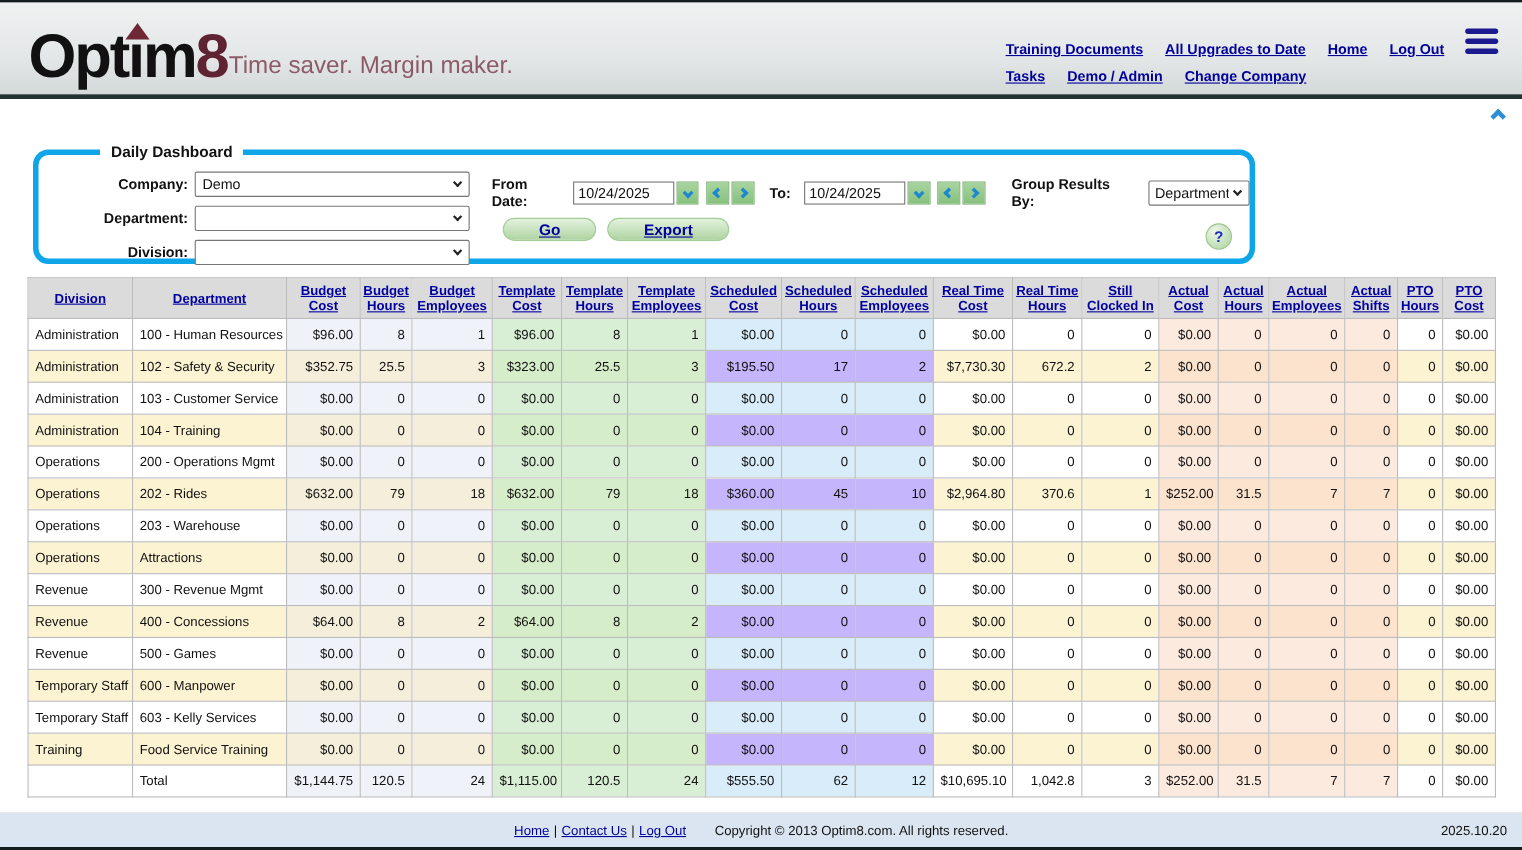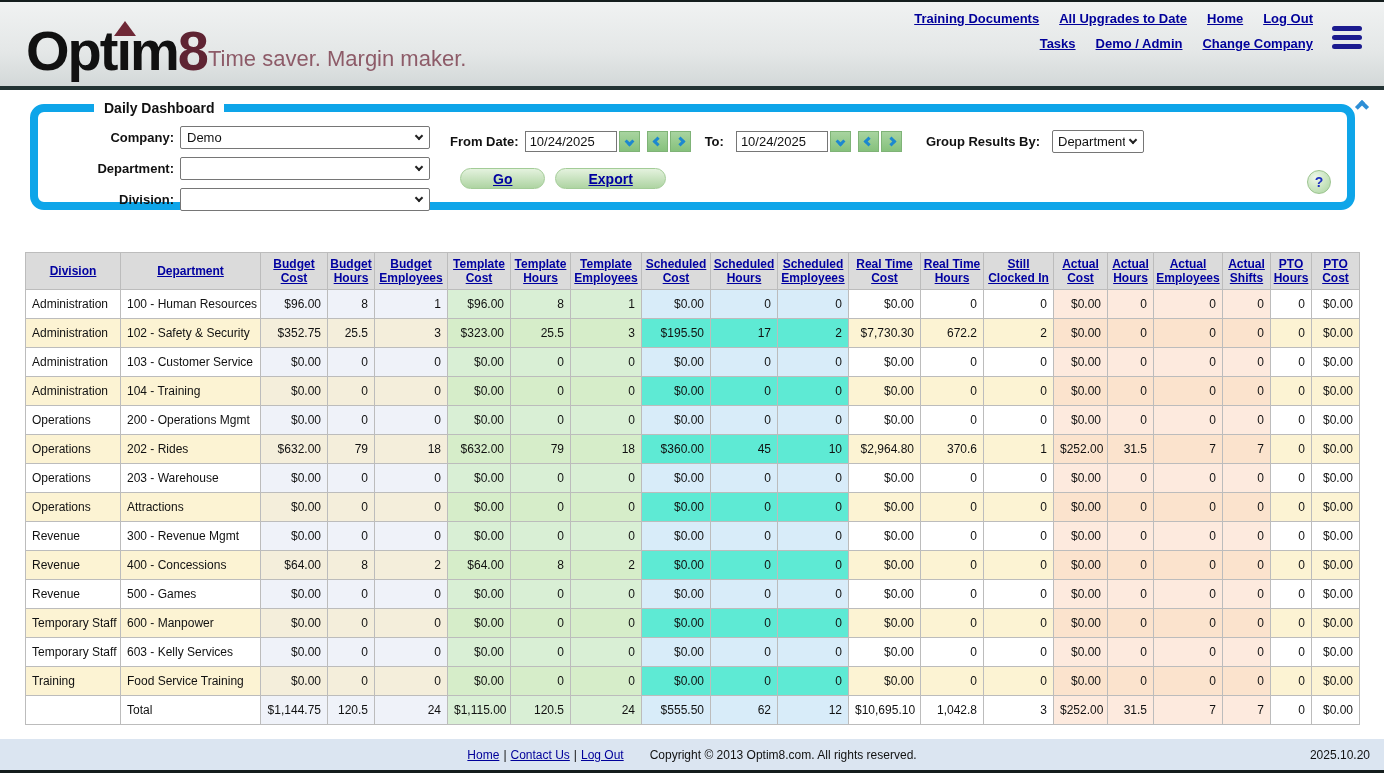--- a/index.html
+++ b/index.html
@@ -13,40 +13,40 @@
     border-top:2px solid #141d1d;
     border-bottom:4px solid #233334;
   }
   .logo { position:absolute; left:26px; top:16px; white-space:nowrap; }
   .logo .optim { font-size:56px; font-weight:bold; color:#111111; letter-spacing:-2px; position:relative; }
   .logo .eight { font-size:56px; font-weight:bold; color:#5f2433; letter-spacing:-2px; }
   .logo .tri { position:absolute; left:88px; top:3px; width:0; height:0;
     border-left:11px solid transparent; border-right:11px solid transparent; border-bottom:15px solid #6f2836; }
   .tagline { position:absolute; left:208px; top:44px; font-size:22px; color:#8d5b68; }
 
-  .nav { position:absolute; top:7px; right:71px; text-align:right; }
+  .nav { position:absolute; top:34px; right:71px; }
   .nav-row { margin-bottom:7px; }
   .nav-link { color:#00009a; font-weight:bold; font-size:13px; text-decoration:underline; margin-left:20px; cursor:pointer; white-space:nowrap; }
   .burger { position:absolute; right:22px; top:24px; width:30px; cursor:pointer; }
   .burger div { height:5px; background:#1b1b8f; border-radius:3px; margin-bottom:4px; }
 
   
   .content { background:#ffffff; flex:1 1 auto; position:relative; }
 
   .collapse { position:absolute; top:8px; right:9px; width:18px; height:12px; cursor:pointer; }
   .chev { display:inline-block; width:8px; height:8px; border-left:3px solid #2e8fd6; border-bottom:3px solid #2e8fd6; }
   .chev.up    { transform:rotate(135deg); width:10px; height:10px; border-width:4px; }
   .chev.down  { transform:rotate(-45deg); }
   .chev.left  { transform:rotate(45deg); }
   .chev.right { transform:rotate(225deg); }
   .chev.small { width:7px; height:7px; border-width:3px; }
 
   fieldset.dash {
-    position:absolute; left:30px; top:10px; width:1325px; height:110px;
-    border:8px solid #0ea5e9; border-radius:14px;
+    position:absolute; left:30px; top:40px; width:1111px; height:110px;
+    border:5px solid #0ea5e9; border-radius:14px;
   }
   fieldset.dash legend { margin-left:56px; padding:0 10px; font-size:14px; font-weight:bold; color:#111; }
 
   .form-label { font-weight:bold; font-size:13px; color:#111; }
   .left-form { position:absolute; left:48px; top:10px; }
   .left-row { display:flex; align-items:center; margin-bottom:8px; }
   .left-row .form-label { width:88px; text-align:right; margin-right:6px; }
   .select-wrap { position:relative; display:inline-block; }
   select.big { width:250px; height:23px; font-size:13px; border:1px solid #767676; border-radius:2px; background:#fff; appearance:none; -webkit-appearance:none; padding:0 36px 0 6px; color:#111; }
   select.small { width:92px; height:23px; font-size:13px; border:1px solid #767676; border-radius:2px; background:#fff; appearance:none; -webkit-appearance:none; padding:0 18px 0 5px; color:#111; }
@@ -79,21 +79,21 @@
   table.grid td { height:29px; padding:2px 6px; white-space:nowrap; }
   td.left { text-align:left; }
   td.right { text-align:right; }
   tr.even td.g-plain     { background:#ffffff; }
   tr.odd  td.g-plain     { background:#fcf3d3; }
   tr.even td.g-budget    { background:#eff2f9; }
   tr.odd  td.g-budget    { background:#f4eedb; }
   tr.even td.g-template  { background:#d9efd5; }
   tr.odd  td.g-template  { background:#d6edc9; }
   tr.even td.g-scheduled { background:#d8ecf9; }
-  tr.odd  td.g-scheduled { background:#5eead4; }
+  tr.odd  td.g-scheduled { background:#c4b5fd; }
   tr.even td.g-actual    { background:#fdeade; }
   tr.odd  td.g-actual    { background:#fbe3cd; }
   tr.total td { border-top:1px solid #8f8f8f; }
 
   
   .footer { flex:0 0 34px; background:#dbe5f1; border-bottom:3px solid #141d1d; position:relative;
     display:flex; align-items:center; justify-content:center; font-size:12px; color:#111; }
   .footer .f-links a { color:#00009a; text-decoration:underline; cursor:pointer; }
   .footer .f-sep { margin:0 4px; }
   .footer .f-copy { margin-left:26px; }

